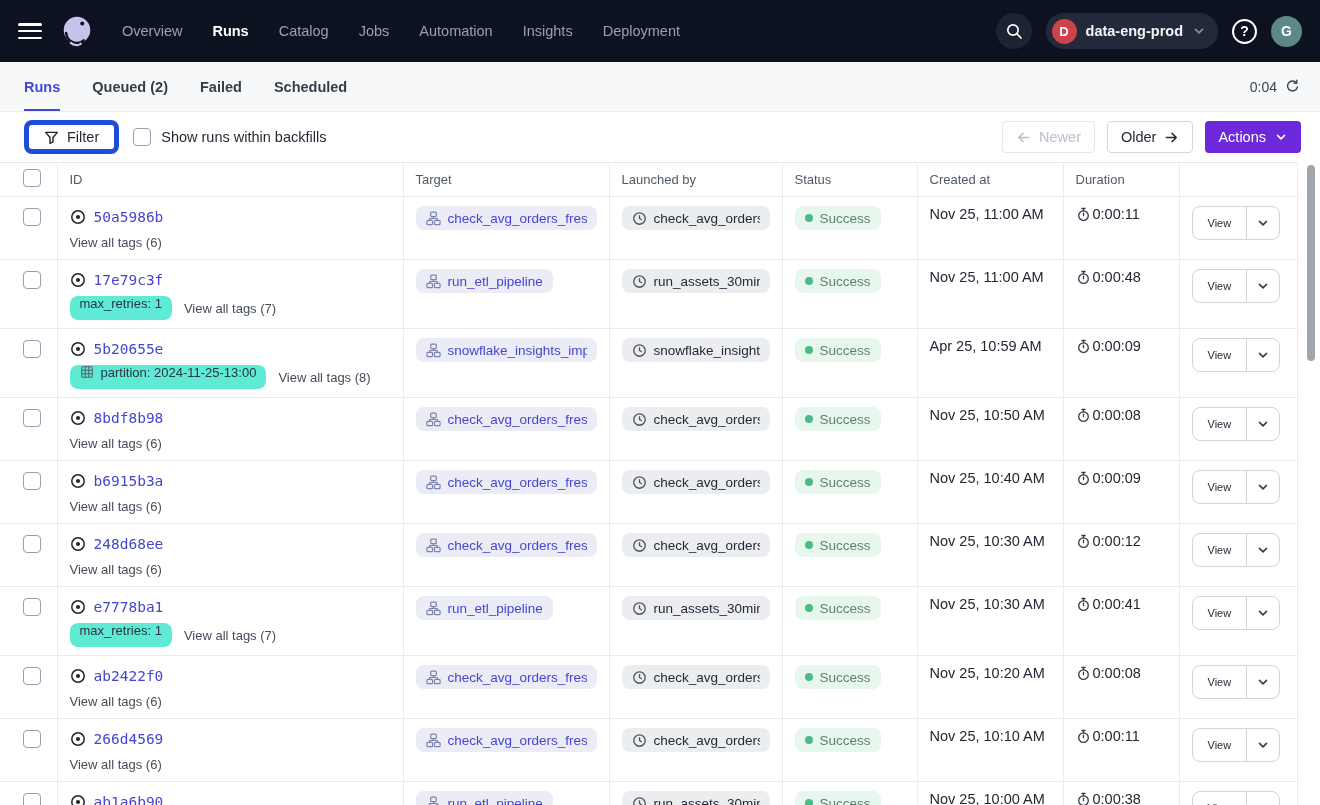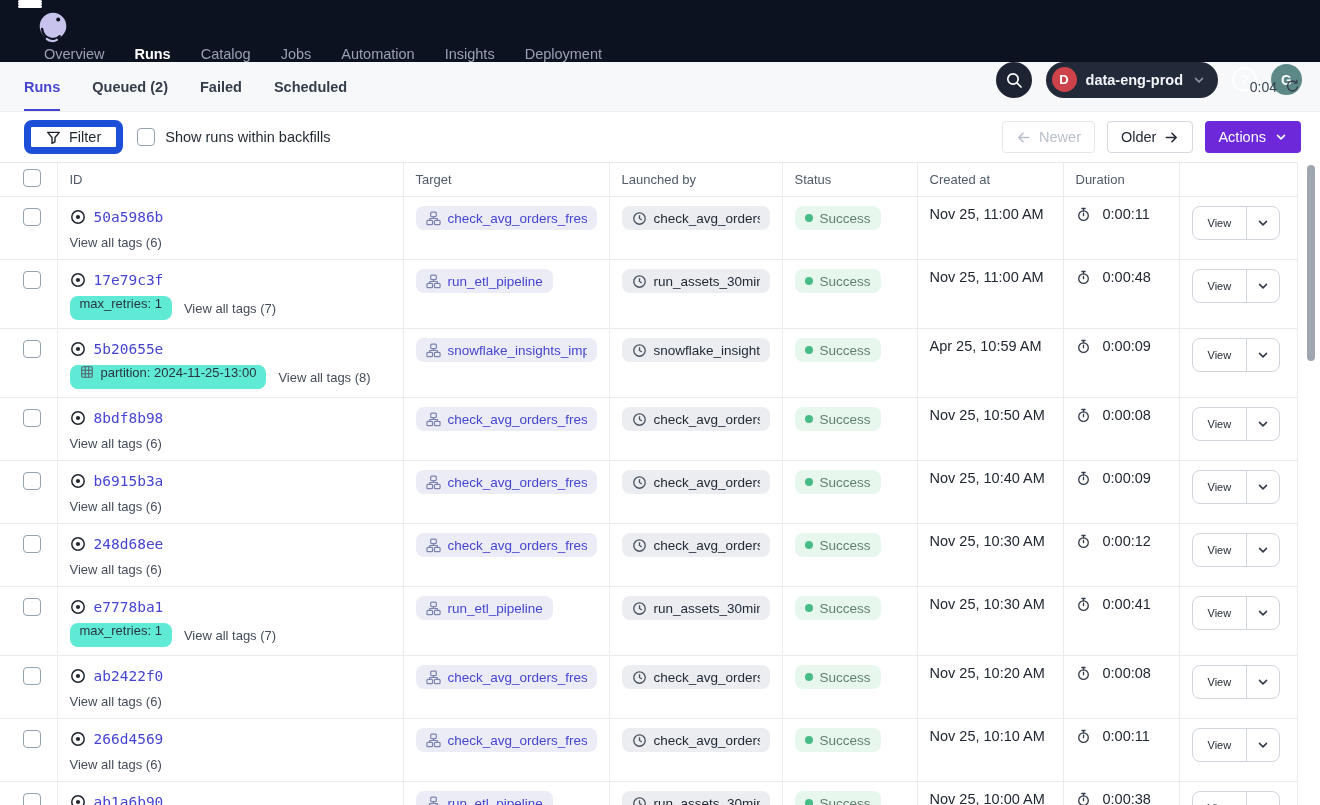--- a/index.html
+++ b/index.html
@@ -1,21 +1,21 @@
 <!DOCTYPE html>
 <html><head>
 <meta charset="utf-8">
 <style>
   * { box-sizing: border-box; margin: 0; padding: 0; }
   html,body { width: 1320px; height: 805px; overflow: hidden; background:#fff;
     font-family: "Liberation Sans", sans-serif; -webkit-font-smoothing: antialiased; }
   .app { position: relative; width: 1320px; height: 805px; }
 
   
-  .topnav { height: 62px; background: #0D1220; display: flex; padding: 0 18px; flex-direction: column; }
+  .topnav { height: 62px; background: #0D1220; display: flex; align-items: center; padding: 0 18px; }
   .hamburger { width: 24px; height: 16px; display: flex; flex-direction: column; justify-content: space-between; cursor: pointer; }
   .hamburger span { display: block; height: 2.5px; background: #fff; border-radius: 2px; }
   .logo { margin-left: 16px; display: flex; align-items: center; }
   .navlinks { display: flex; align-items: center; gap: 30px; margin-left: 26px; }
   .navlink { color: #98A0B3; font-size: 14.5px; font-weight: 500; cursor: pointer; text-decoration: none; }
   .navlink.active { color: #FFFFFF; font-weight: 700; }
   .nav-right { margin-left: auto; display: flex; align-items: center; gap: 14px; }
   .search-btn { width: 36px; height: 36px; border-radius: 50%; background: #1D2332; display:flex; align-items:center; justify-content:center; cursor:pointer; }
   .deploy-pill { height: 36px; background: #222938; border-radius: 18px; display: flex; align-items: center; gap: 9px; padding: 0 12px 0 6px; cursor: pointer; }
   .deploy-badge { width: 25px; height: 25px; border-radius: 50%; background: #CC4349; color: #fff; font-size: 13px; font-weight: 700; display:flex; align-items:center; justify-content:center; }
@@ -26,21 +26,21 @@
 
   
   .tabsrow { height: 50px; background: #F7F8FA; border-bottom: 1px solid #ECEEF1; display:flex; align-items: stretch; padding: 0 20px 0 24px; }
   .tabs { display: flex; gap: 32px; }
   .tab { display: flex; align-items: center; font-size: 14.5px; font-weight: 600; color: #353D4B; cursor: pointer; border-bottom: 2px solid transparent; padding-top: 2px; }
   .tab.active { color: #4645D1; border-bottom-color: #4645D1; }
   .tabs-right { margin-left: auto; display: flex; align-items: center; gap: 8px; color:#3A4352; font-size: 14px; }
 
   
   .toolbar { height: 50px; background: #fff; display: flex; align-items: center; padding: 0 19px 0 24px; }
-  .filter-btn { height: 34px; display: inline-flex; align-items: center; gap: 8px; padding: 0 15px; border: 7px solid #1d4ed8; border-radius: 8px; background: #fff; font-size: 14.5px; font-weight: 500; color: #1F2730; cursor: pointer; }
+  .filter-btn { height: 34px; display: inline-flex; align-items: center; gap: 8px; padding: 0 15px; border: 5px solid #1d4ed8; border-radius: 8px; background: #fff; font-size: 14.5px; font-weight: 500; color: #1F2730; cursor: pointer; }
   .cb { width: 18px; height: 18px; border: 1.5px solid #97A1B0; border-radius: 4px; background:#fff; display:inline-block; cursor: pointer; flex: none; }
   .backfills { display: flex; align-items: center; gap: 10px; margin-left: 14px; cursor: pointer; }
   .backfills-label { font-size: 14.5px; color: #1F2730; }
   .toolbar-right { margin-left: auto; display: flex; align-items: center; gap: 12px; }
   .btn { height: 32px; display: inline-flex; align-items: center; gap: 8px; padding: 0 13px; border-radius: 4px; font-size: 14.5px; font-weight: 500; background:#fff; border: 1px solid #D4D9DF; color:#232B36; cursor: pointer; }
   .btn.disabled { color: #B9C0CB; border-color: #E4E7EB; cursor: default; }
   .btn.gray { background: #6d28d9; border: none; color: #fff; }
 
   
   .tablewrap { position: relative; }
@@ -54,21 +54,21 @@
   .run-id { font-family: "DejaVu Sans Mono", monospace; font-size: 14.5px; color: #4645D1; text-decoration: none; cursor: pointer; }
   .tagline { display: flex; align-items: center; gap: 12px; margin-top: 5px; min-height: 18px; }
   .tag-pill { display: inline-flex; align-items: flex-start; gap: 7px; height: 24px; padding: 0 10px; background: #5eead4; border-radius: 8px; font-size: 13px; color: #2B3442; white-space: nowrap; }
   .viewall { font-size: 13px; color: #454D5A; cursor: pointer; white-space: nowrap; }
   .chip { display: inline-flex; align-items: center; gap: 7px; height: 24px; padding: 0 10px; border-radius: 8px; font-size: 13.5px; white-space: nowrap; max-width: 100%; overflow: hidden; cursor: pointer; }
   .chip .chip-label { overflow: hidden; white-space: nowrap; }
   .chip-target { background: #EBECF5; color: #4645D1; }
   .chip-launched { background: #EBEDF0; color: #232B36; }
   .status-pill { display: inline-flex; align-items: center; gap: 7px; height: 24px; padding: 0 10px; border-radius: 8px; background: #E7F7EE; color: #61806F; font-size: 13.5px; }
   .status-dot { width: 8px; height: 8px; border-radius: 50%; background: #47BC86; }
-  .dur { display: inline-flex; align-items: center; gap: 12px; justify-content: center; }
+  .dur { display: inline-flex; align-items: center; gap: 2px; justify-content: center; }
   .viewbtn { display: inline-flex; align-items: stretch; border: 1px solid #CFD5DB; border-radius: 8px; overflow: hidden; background: #fff; height: 34px; }
   .viewbtn .vb-main { display: flex; align-items: center; padding: 0 15px; font-size: 11px; font-weight: 400; color: #1F2730; cursor: pointer; }
   .viewbtn .vb-caret { display: flex; align-items: center; justify-content: center; width: 33px; border-left: 1px solid #CFD5DB; color: #343C49; cursor: pointer; }
   .scroll-thumb { position: absolute; right: 5px; top: 3px; width: 8px; height: 196px; background: #9FA6AE; border-radius: 4px; cursor: grab; }
   .icon { display: inline-flex; flex: none; }
 </style>
 </head>
 <body>
 
 <div class="app">

